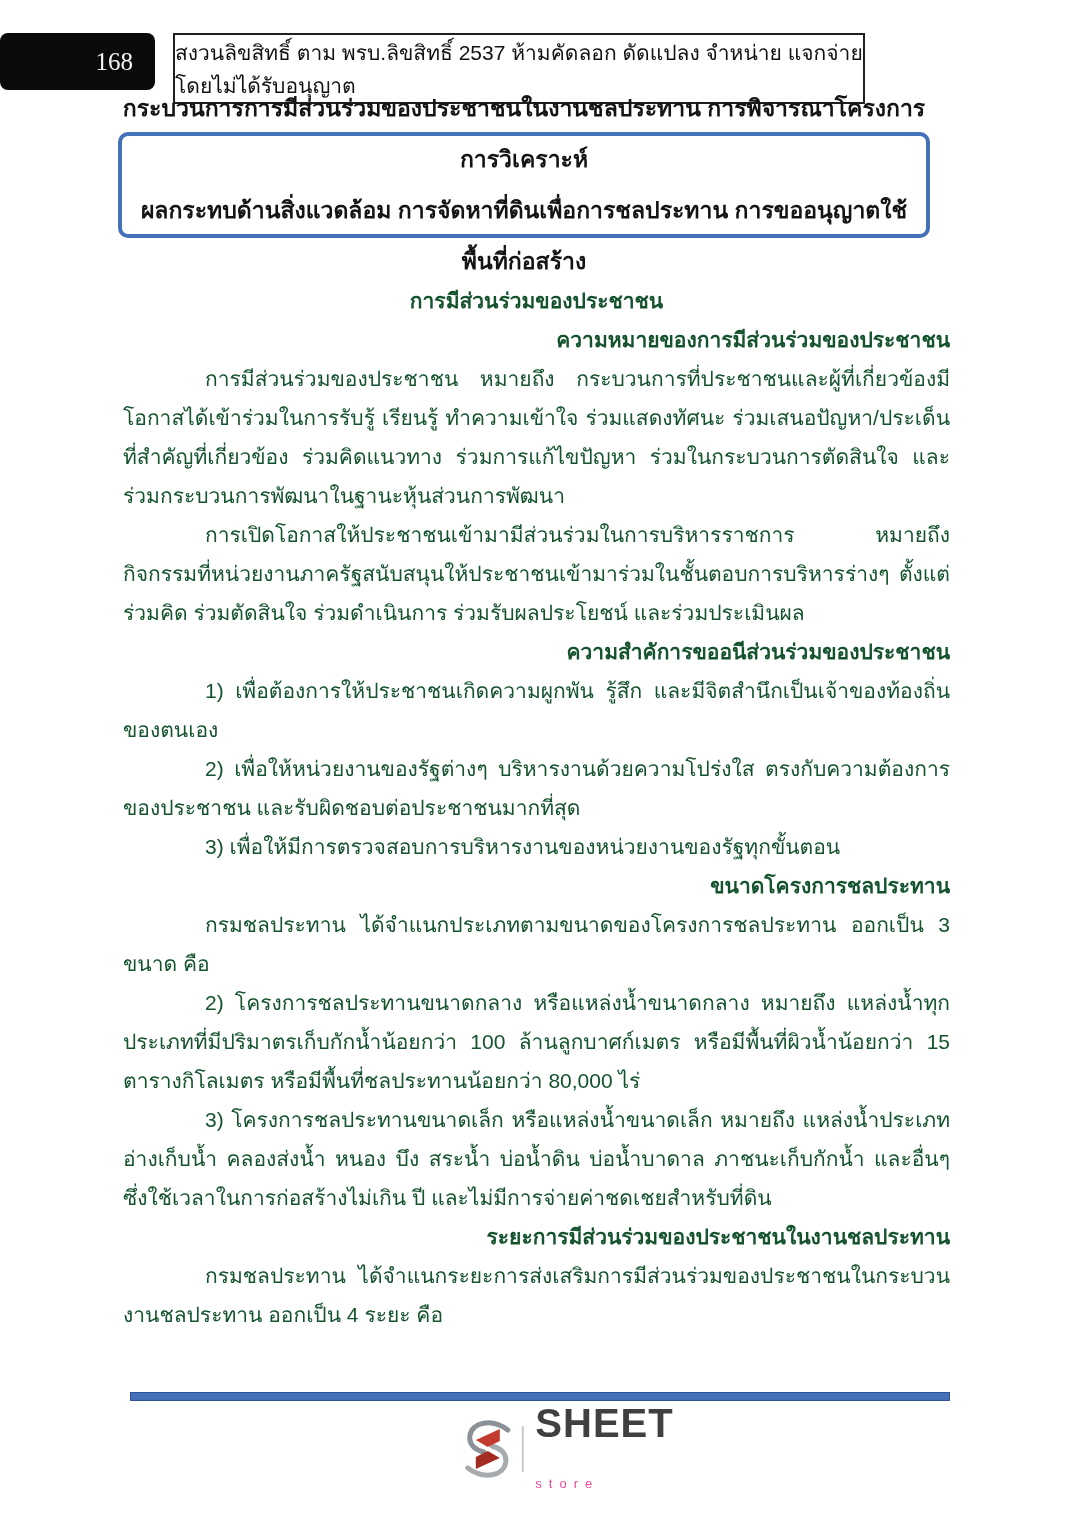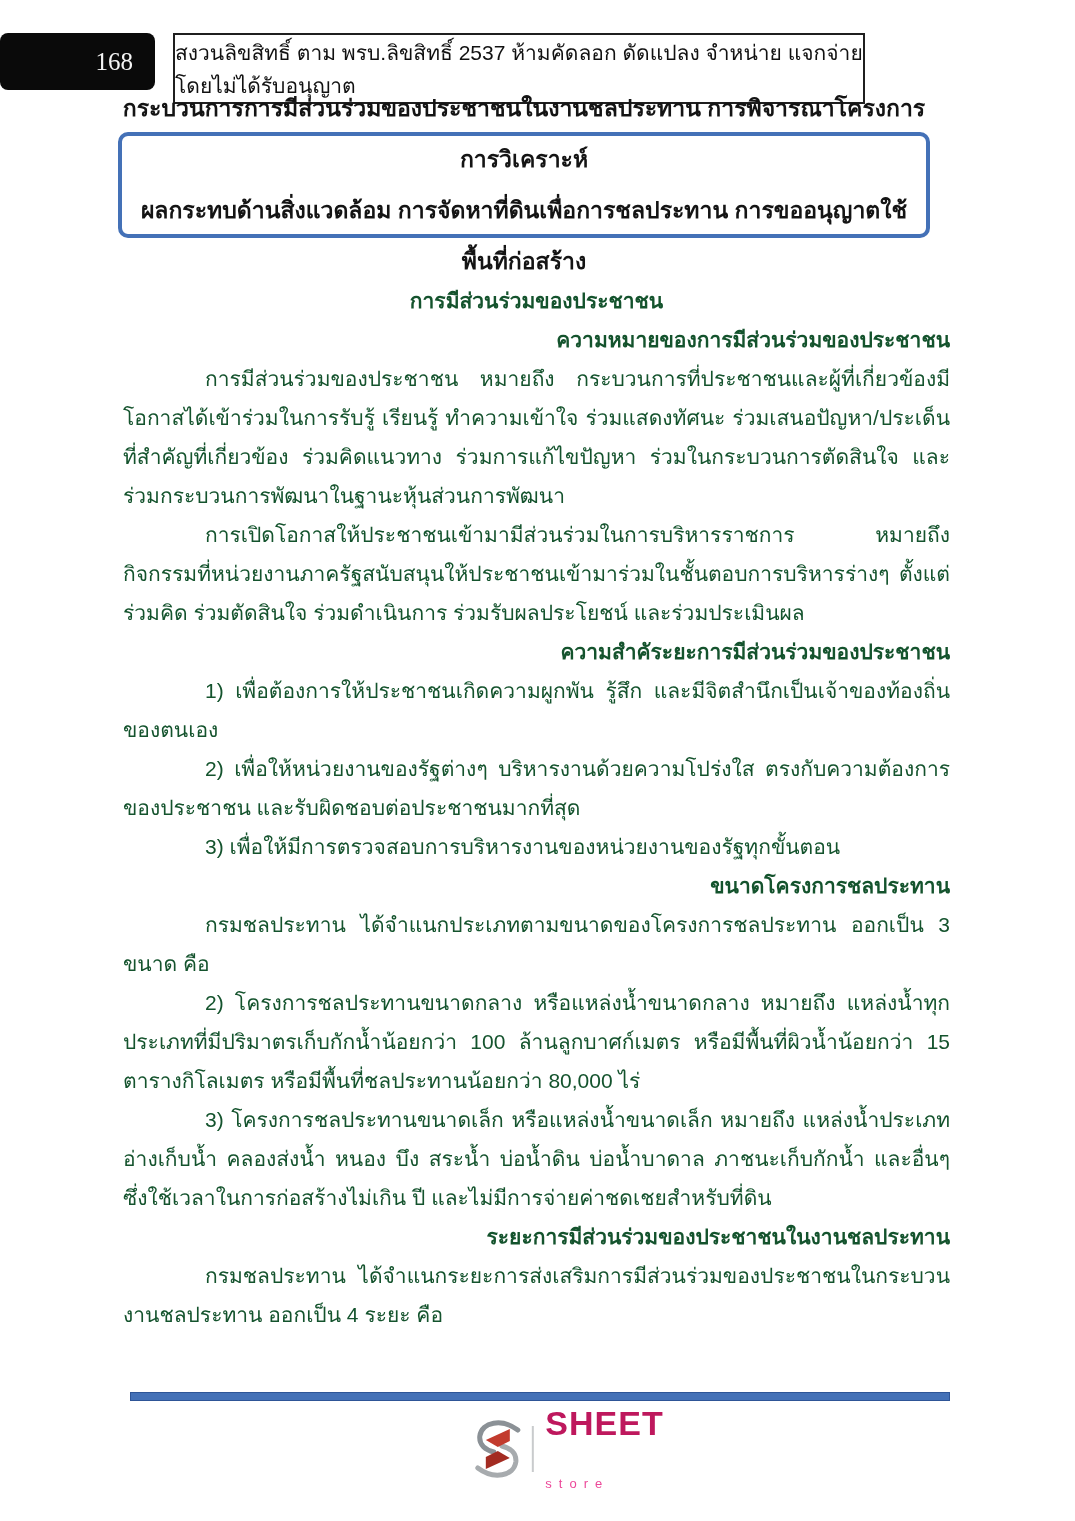--- a/index.html
+++ b/index.html
@@ -98,23 +98,23 @@
     align-items: center;
   }
   .logo-mark { display: inline-block; width: 52px; height: 58px; }
   .logo-divider {
     width: 2px; height: 46px;
     background: #c9cbcd;
     margin: 0 12px 0 8px;
   }
   .logo-text-col { display: flex; flex-direction: column; }
   .logo-sheet {
-    font-size: 34px;
+    font-size: 40px;
     font-weight: bold;
-    color: #be185d;
+    color: #404040;
     letter-spacing: 1px;
     line-height: 34px;
   }
   .logo-store {
     font-size: 13px;
     color: #ec4899;
     letter-spacing: 7px;
     line-height: 16px;
     margin-top: 36px;
   }
@@ -134,21 +134,21 @@
   <div class="title-box">
     <div>กระบวนการการมีส่วนร่วมของประชาชนในงานชลประทาน การพิจารณาโครงการ การวิเคราะห์</div>
     <div>ผลกระทบด้านสิ่งแวดล้อม การจัดหาที่ดินเพื่อการชลประทาน การขออนุญาตใช้พื้นที่ก่อสร้าง</div>
   </div>
 
   <div class="content">
     <div class="center-heading">การมีส่วนร่วมของประชาชน</div>
     <div class="sub-heading">ความหมายของการมีส่วนร่วมของประชาชน</div>
     <div class="para">การมีส่วนร่วมของประชาชน หมายถึง กระบวนการที่ประชาชนและผู้ที่เกี่ยวข้องมีโอกาสได้เข้าร่วมในการรับรู้ เรียนรู้ ทำความเข้าใจ ร่วมแสดงทัศนะ ร่วมเสนอปัญหา/ประเด็นที่สำคัญที่เกี่ยวข้อง ร่วมคิดแนวทาง ร่วมการแก้ไขปัญหา ร่วมในกระบวนการตัดสินใจ และร่วมกระบวนการพัฒนาในฐานะหุ้นส่วนการพัฒนา</div>
     <div class="para">การเปิดโอกาสให้ประชาชนเข้ามามีส่วนร่วมในการบริหารราชการ หมายถึง กิจกรรมที่หน่วยงานภาครัฐสนับสนุนให้ประชาชนเข้ามาร่วมในชั้นตอบการบริหารร่างๆ ตั้งแต่ร่วมคิด ร่วมตัดสินใจ ร่วมดำเนินการ ร่วมรับผลประโยชน์ และร่วมประเมินผล</div>
-    <div class="sub-heading">ความสำคัระยะการมีส่วนร่วมของประชาชน</div>
+    <div class="sub-heading">ความสำคัการขออนีส่วนร่วมของประชาชน</div>
     <div class="para">1) เพื่อต้องการให้ประชาชนเกิดความผูกพัน รู้สึก และมีจิตสำนึกเป็นเจ้าของท้องถิ่นของตนเอง</div>
     <div class="para">2) เพื่อให้หน่วยงานของรัฐต่างๆ บริหารงานด้วยความโปร่งใส ตรงกับความต้องการของประชาชน และรับผิดชอบต่อประชาชนมากที่สุด</div>
     <div class="para">3) เพื่อให้มีการตรวจสอบการบริหารงานของหน่วยงานของรัฐทุกขั้นตอน</div>
     <div class="sub-heading">ขนาดโครงการชลประทาน</div>
     <div class="para">กรมชลประทาน ได้จำแนกประเภทตามขนาดของโครงการชลประทาน ออกเป็น 3 ขนาด คือ</div>
     <div class="para">2) โครงการชลประทานขนาดกลาง หรือแหล่งน้ำขนาดกลาง หมายถึง แหล่งน้ำทุกประเภทที่มีปริมาตรเก็บกักน้ำน้อยกว่า 100 ล้านลูกบาศก์เมตร หรือมีพื้นที่ผิวน้ำน้อยกว่า 15 ตารางกิโลเมตร หรือมีพื้นที่ชลประทานน้อยกว่า 80,000 ไร่</div>
     <div class="para">3) โครงการชลประทานขนาดเล็ก หรือแหล่งน้ำขนาดเล็ก หมายถึง แหล่งน้ำประเภทอ่างเก็บน้ำ คลองส่งน้ำ หนอง บึง สระน้ำ บ่อน้ำดิน บ่อน้ำบาดาล ภาชนะเก็บกักน้ำ และอื่นๆ ซึ่งใช้เวลาในการก่อสร้างไม่เกิน ปี และไม่มีการจ่ายค่าชดเชยสำหรับที่ดิน</div>
     <div class="sub-heading">ระยะการมีส่วนร่วมของประชาชนในงานชลประทาน</div>
     <div class="para">กรมชลประทาน ได้จำแนกระยะการส่งเสริมการมีส่วนร่วมของประชาชนในกระบวนงานชลประทาน ออกเป็น 4 ระยะ คือ</div>
   </div>

